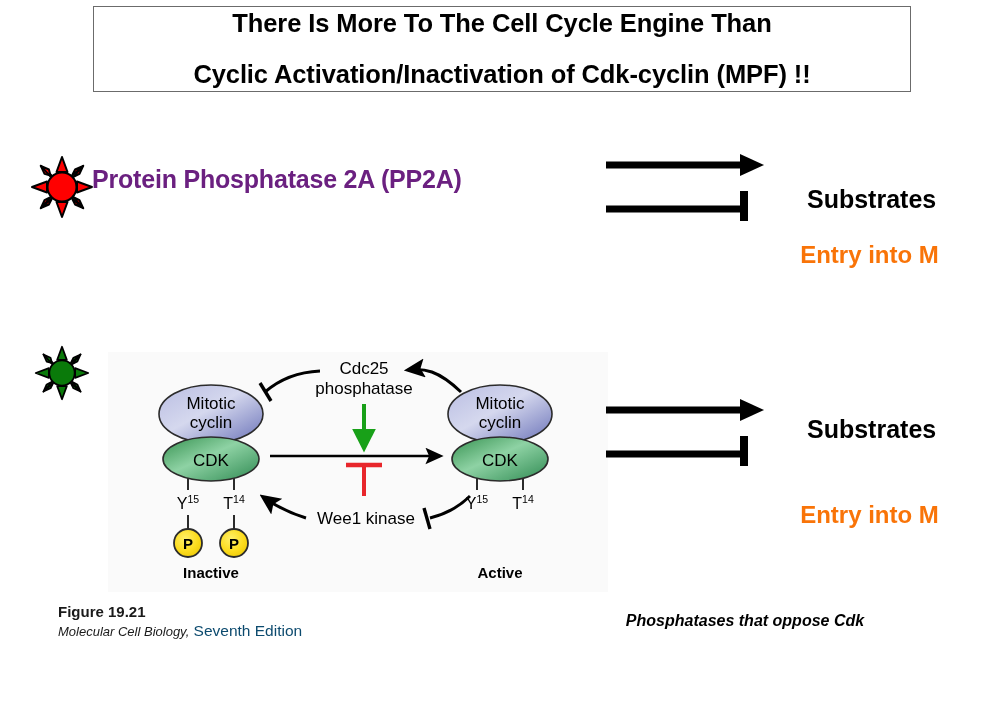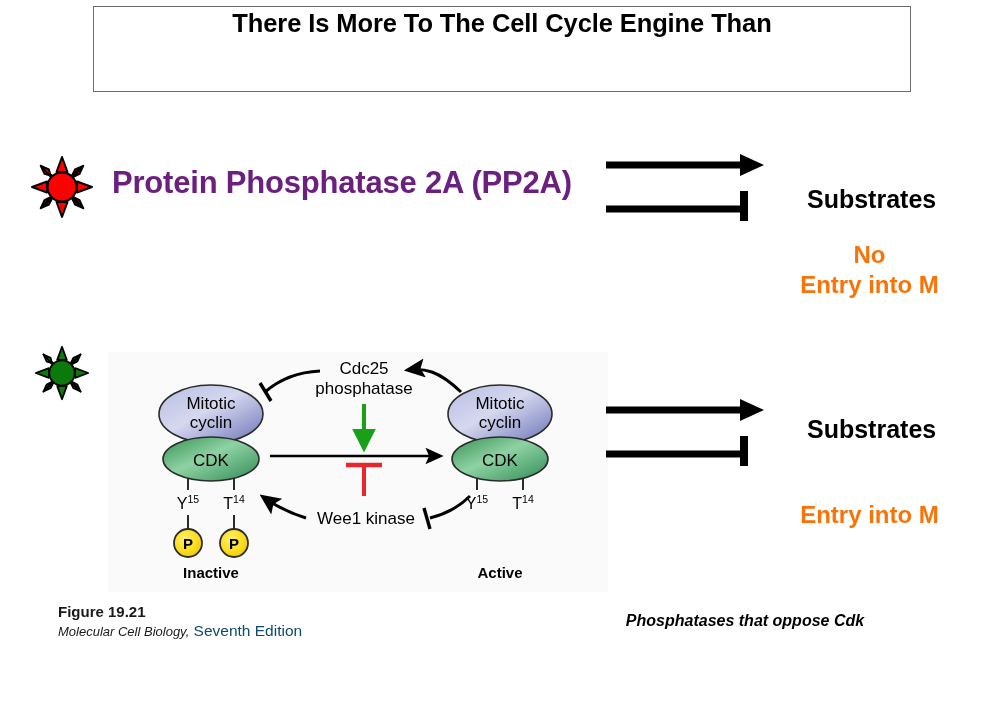--- a/index.html
+++ b/index.html
@@ -41,23 +41,23 @@
   }
 
   
   .sun-icon { position: absolute; }
   #sun-red  { left: 30px; top: 155px; width: 64px; height: 64px; }
   #sun-green{ left: 34px; top: 345px; width: 56px; height: 56px; }
 
   
   #pp2a-label {
     position: absolute;
-    left: 112px;
+    left: 92px;
     top: 165px;
-    font-size: 31px;
+    font-size: 25px;
     font-weight: bold;
     color: #6b2080;
     white-space: nowrap;
     letter-spacing: -0.2px;
   }
 
   
   .arrow-cluster { position: absolute; }
   #arrows-top    { left: 604px; top: 153px; width: 160px; height: 70px; }
   #arrows-bottom { left: 604px; top: 398px; width: 160px; height: 70px; }
@@ -132,20 +132,21 @@
     font-style: italic;
     line-height: 29px;
     color: #000000;
   }
 </style>
 </head>
 <body>
 
 <div id="title-box">
   <div class="title-line">There Is More To The Cell Cycle Engine Than</div>
+  <div class="title-line">Cyclic Activation/Inactivation of Cdk-cyclin (MPF) !!</div>
 </div>
 
 <svg id="sun-red" class="sun-icon" viewBox="0 0 64 64">
   <g fill="#ff0000" stroke="#000000" stroke-width="2" stroke-linejoin="round">
     <polygon points="32,2 37.5,17 26.5,17"></polygon>
     <polygon points="32,62 26.5,47 37.5,47"></polygon>
     <polygon points="2,32 17,26.5 17,37.5"></polygon>
     <polygon points="62,32 47,37.5 47,26.5"></polygon>
     <polygon points="10.8,10.8 22.2,21.0 14.5,18.9"></polygon>
     <polygon points="10.8,10.8 21.0,22.2 18.9,14.5"></polygon>
@@ -166,21 +167,20 @@
     <line x1="2" y1="12" x2="136" y2="12"></line>
     <line x1="2" y1="56" x2="140" y2="56"></line>
     <line x1="140" y1="38" x2="140" y2="68" stroke-width="8"></line>
   </g>
   <polygon points="136,1 160,12 136,23" fill="#000000"></polygon>
 </svg>
 
 <div class="substrates-label" id="substrates-top">Substrates</div>
 
 <div class="entry-label" id="no-entry-label">
-  <div>No</div>
   <div>Entry into M</div>
 </div>
 
 <svg id="sun-green" class="sun-icon" viewBox="0 0 64 64">
   <g fill="#0a7a0a" stroke="#000000" stroke-width="2" stroke-linejoin="round">
     <polygon points="32,2 37.5,17 26.5,17"></polygon>
     <polygon points="32,62 26.5,47 37.5,47"></polygon>
     <polygon points="2,32 17,26.5 17,37.5"></polygon>
     <polygon points="62,32 47,37.5 47,26.5"></polygon>
     <polygon points="10.8,10.8 22.2,21.0 14.5,18.9"></polygon>

